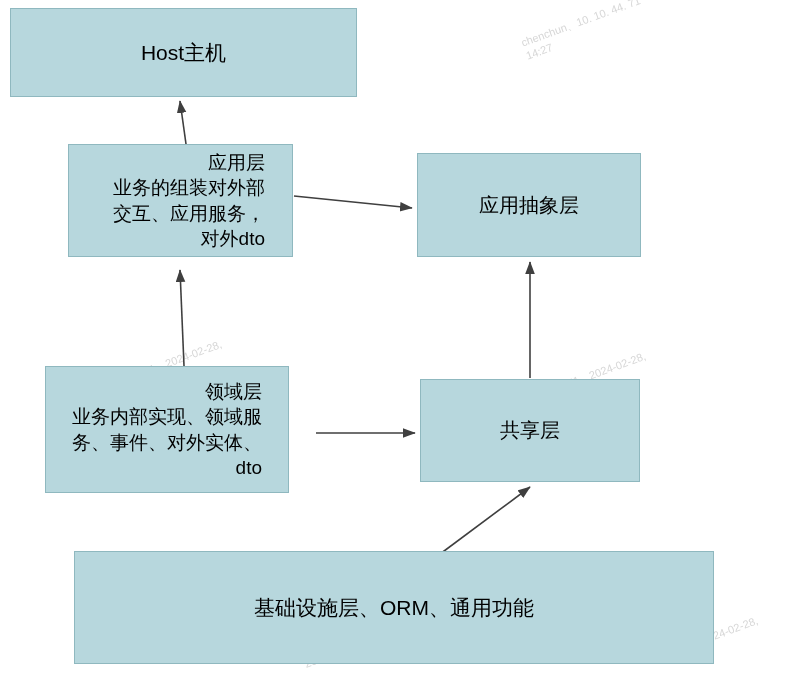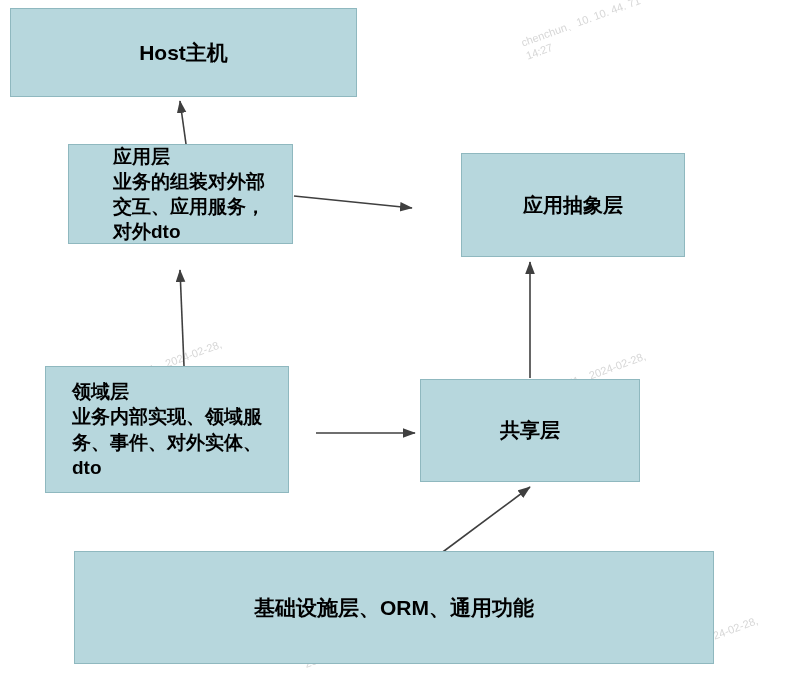--- a/index.html
+++ b/index.html
@@ -16,30 +16,29 @@
     font-family: "Liberation Sans", sans-serif;
   }
   .node {
     position: absolute;
     box-sizing: border-box;
     background: #b7d7dd;
     border: 1px solid #8fb8bf;
     display: flex;
     align-items: center;
     justify-content: center;
-    text-align: left;
+    text-align: right;
     color: #000000;
     line-height: 1.32;
     white-space: pre-line;
     padding: 2px 6px;
-    font-weight: bold;
   }
   #node-host      { left: 10px;  top: 8px;   width: 347px; height: 89px;  font-size: 21px; }
-  #node-app       { left: 68px;  top: 144px; width: 225px; height: 100px; font-size: 19px; padding-left: 23px; }
-  #node-abstract  { left: 417px; top: 153px; width: 224px; height: 104px; font-size: 20px; margin-left: 44px; }
+  #node-app       { left: 68px;  top: 144px; width: 225px; height: 113px; font-size: 19px; padding-left: 23px; }
+  #node-abstract  { left: 417px; top: 153px; width: 224px; height: 104px; font-size: 20px; }
   #node-domain    { left: 45px;  top: 366px; width: 244px; height: 127px; font-size: 19px; }
   #node-shared    { left: 420px; top: 379px; width: 220px; height: 103px; font-size: 20px; }
   #node-infra     { left: 74px;  top: 551px; width: 640px; height: 113px; font-size: 21px; }
 
   svg#arrows {
     position: absolute;
     left: 0;
     top: 0;
     width: 812px;
     height: 680px;

